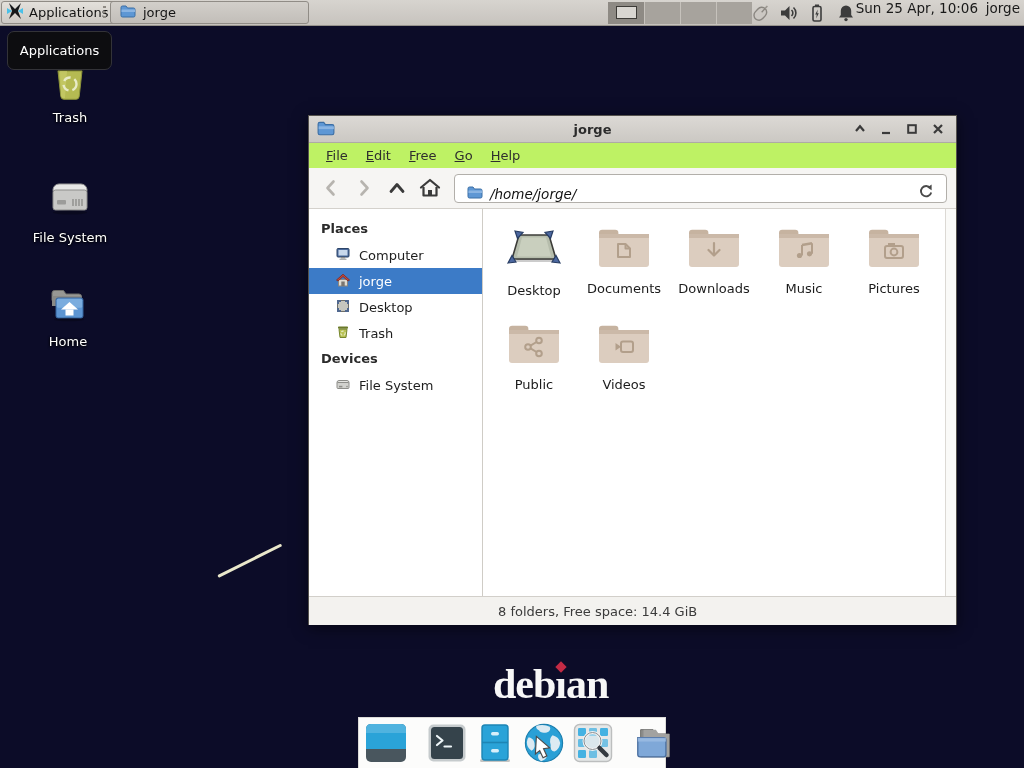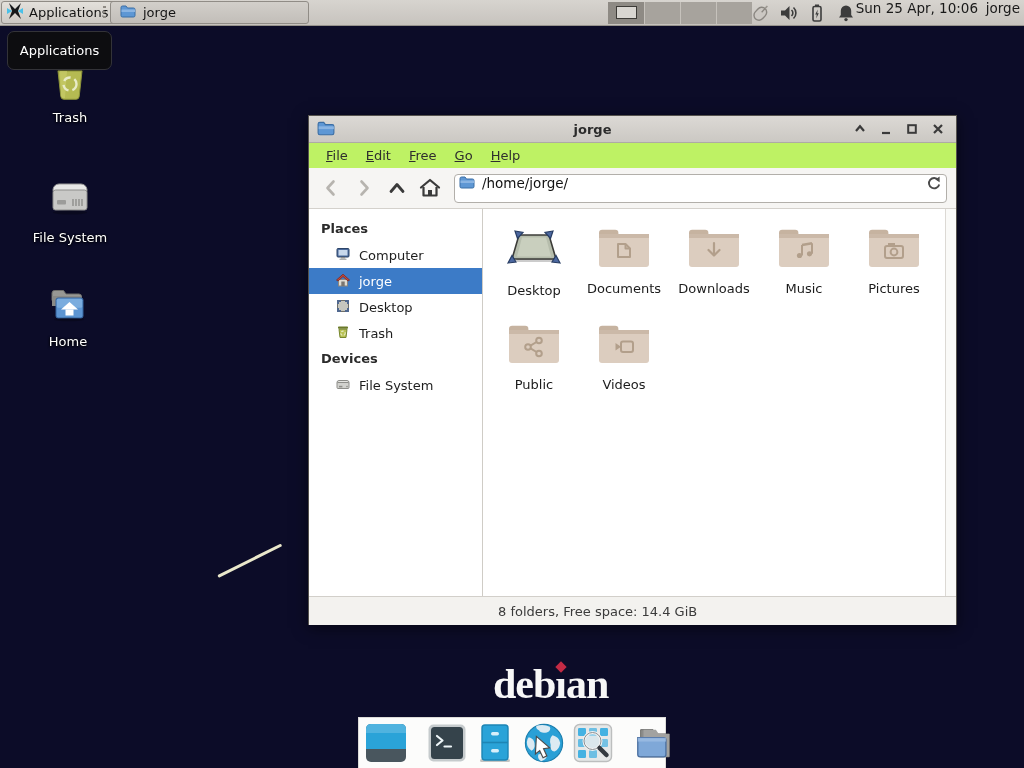--- a/index.html
+++ b/index.html
@@ -92,21 +92,21 @@
   .menu-item { display:inline-block; padding:3px 9px; color:#2e2e2e; }
   .menu-item::first-letter { text-decoration:underline; }
   .toolbar {
     height:41px; display:flex; align-items:center; padding:0 9px; gap:7px;
     background:#f6f5f3; border-bottom:1px solid #d4d1cc;
   }
   .tool-btn { width:26px; height:26px; display:flex; align-items:center; justify-content:center; }
   .pathbar {
     flex:1; height:29px; margin-left:4px;
     border:1px solid #b2afaa; border-radius:4px; background:#ffffff;
-    display:flex; align-items:flex-start; padding:0 4px; gap:7px;
+    display:flex; align-items:flex-end; padding:0 12px; gap:7px;font-style:italic;
   }
   .path-text { flex:1; color:#111; font-size:13.5px; }
   .content { position:relative; height:387px; background:#ffffff;padding-left:16px; }
   .sidebar {
     position:absolute; left:0; top:0; bottom:0; width:174px;
     background:#ffffff; border-right:1px solid #cfccc6; padding-top:7px;
   }
   .side-header { font-weight:bold; color:#2b2b2b; padding:5px 12px 6px 12px; }
   .side-row {
     height:26px; display:flex; align-items:center; gap:8px; padding-left:26px;

